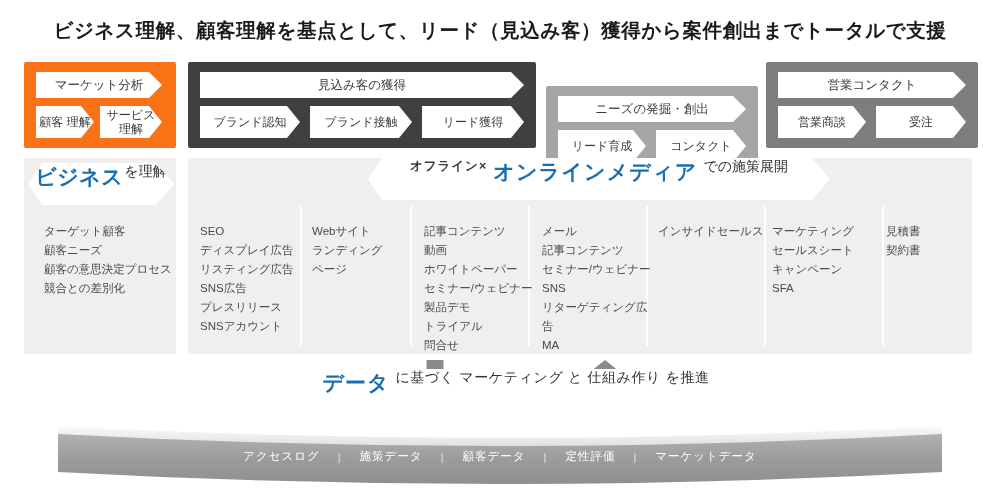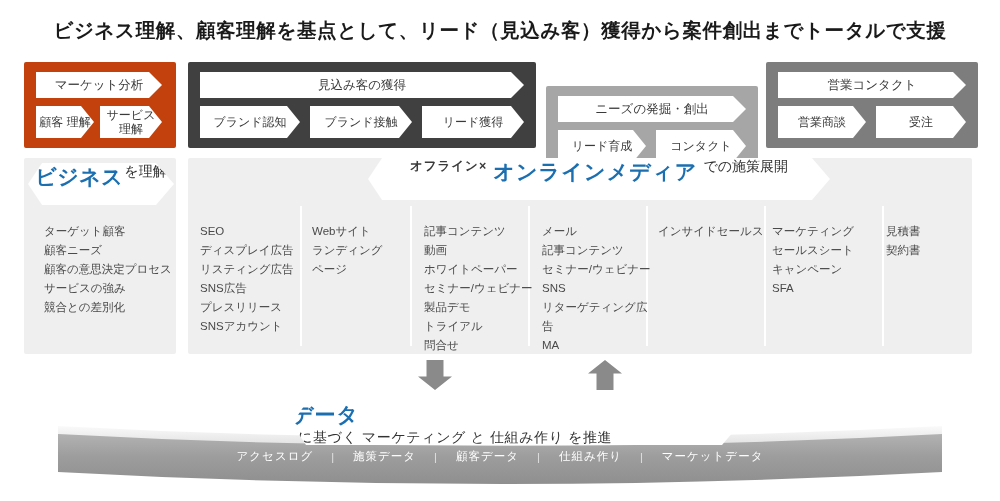--- a/index.html
+++ b/index.html
@@ -17,21 +17,21 @@
   .title{
     position:absolute;left:0;top:17px;width:1000px;
     text-align:center;
     font-size:19.5px;font-weight:bold;color:#1a1a1a;
     letter-spacing:0.6px;
     white-space:nowrap;
   }
 
   
   .stage{position:absolute;top:62px;height:86px;border-radius:2px;}
-  .stage.s1{left:24px;width:152px;background:#c2410c;}
+  .stage.s1{left:24px;width:152px;background:#f97316;}
   .stage.s2{left:188px;width:348px;background:#404040;}
   .stage.s3{left:546px;width:212px;background:#a6a6a6;margin-top:24px;}
   .stage.s4{left:766px;width:212px;background:#7d7d7d;}
 
   
   .chip{
     position:absolute;
     background:#ffffff;
     color:#3a3a3a;
     display:flex;align-items:center;justify-content:center;
@@ -60,21 +60,21 @@
   .hex{
     position:absolute;
     background:#ffffff;
     display:flex;justify-content:center;
     -webkit-clip-path:polygon(14px 0, calc(100% - 18px) 0, 100% 50%, calc(100% - 18px) 100%, 14px 100%, 0 50%);
     clip-path:polygon(14px 0, calc(100% - 18px) 0, 100% 50%, calc(100% - 18px) 100%, 14px 100%, 0 50%);
     filter:drop-shadow(1px 2px 2px rgba(0,0,0,0.22));
   }
   .hex-biz{left:28px;top:163px;width:146px;height:42px;}
   .hex-media{left:368px;top:158px;width:462px;height:42px;}
-  .hex-data{left:292px;top:403px;width:448px;height:42px;flex-direction:column;}
+  .hex-data{left:292px;top:369px;width:448px;height:42px;}
 
   .bl{color:#1b6fb0;font-weight:bold;}
   .dk{color:#333333;font-weight:normal;}
   .hex-biz .bl{font-size:21px;letter-spacing:0.5px;}
   .hex-biz .dk{font-size:14px;margin-left:1px;}
   .hex-media .sm{font-size:12.5px;color:#3a3a3a;font-weight:bold;letter-spacing:1px;}
   .hex-media .bl{font-size:21px;letter-spacing:1.2px;margin:0 6px;}
   .hex-media .dk{font-size:14px;}
   .hex-data .bl{font-size:21px;letter-spacing:1px;}
   .hex-data .dk{font-size:14px;margin-left:6px;letter-spacing:0.6px;}
@@ -152,21 +152,21 @@
     <span class="bl">ビジネス</span>
       <span class="dk">を理解</span>
   </div>
 
   <div class="hex hex-media">
     <span class="sm">オフライン×</span>
       <span class="bl">オンラインメディア</span>
       <span class="dk">での施策展開</span>
   </div>
 
-  <div class="list" style="left:44px;top:222px;width:130px;"><div>ターゲット顧客</div><div>顧客ニーズ</div><div>顧客の意思決定プロセス</div><div>サービスの強み</div><div>競合との差別化</div></div>
+  <div class="list" style="left:44px;top:222px;width:130px;"><div>ターゲット顧客</div><div>顧客ニーズ</div><div>顧客の意思決定プロセス</div><div>競合との差別化</div></div>
   <div class="list" style="left:200px;top:222px;width:108px;"><div>SEO</div><div>ディスプレイ広告</div><div>リスティング広告</div><div>SNS広告</div><div>プレスリリース</div><div>SNSアカウント</div></div>
   <div class="list" style="left:312px;top:222px;width:106px;"><div>Webサイト</div><div>ランディング
 ページ</div></div>
   <div class="list" style="left:424px;top:222px;width:112px;"><div>記事コンテンツ</div><div>動画</div><div>ホワイトペーパー</div><div>セミナー/ウェビナー</div><div>製品デモ</div><div>トライアル</div><div>問合せ</div></div>
   <div class="list" style="left:542px;top:222px;width:116px;"><div>メール</div><div>記事コンテンツ</div><div>セミナー/ウェビナー</div><div>SNS</div><div>リターゲティング広告</div><div>MA</div></div>
   <div class="list" style="left:658px;top:222px;width:112px;"><div>インサイドセールス</div></div>
   <div class="list" style="left:772px;top:222px;width:112px;"><div>マーケティング</div><div>セールスシート</div><div>キャンペーン</div><div>SFA</div></div>
   <div class="list" style="left:886px;top:222px;width:90px;"><div>見積書</div><div>契約書</div></div>
 
   <div class="vtri down" style="left:418px;top:360px;"></div>
@@ -190,21 +190,21 @@
     </svg>
   </div>
 
   <div class="slab-labels">
       <span>アクセスログ</span>
       <span class="slab-sep">|</span>
       <span>施策データ</span>
       <span class="slab-sep">|</span>
       <span>顧客データ</span>
       <span class="slab-sep">|</span>
-      <span>仕組み作り</span>
+      <span>定性評価</span>
       <span class="slab-sep">|</span>
       <span>マーケットデータ</span>
     </div>
 
   <div class="hex hex-data">
     <span class="bl">データ</span>
       <span class="dk">に基づく マーケティング と 仕組み作り を推進</span>
   </div>
 
 </div>

